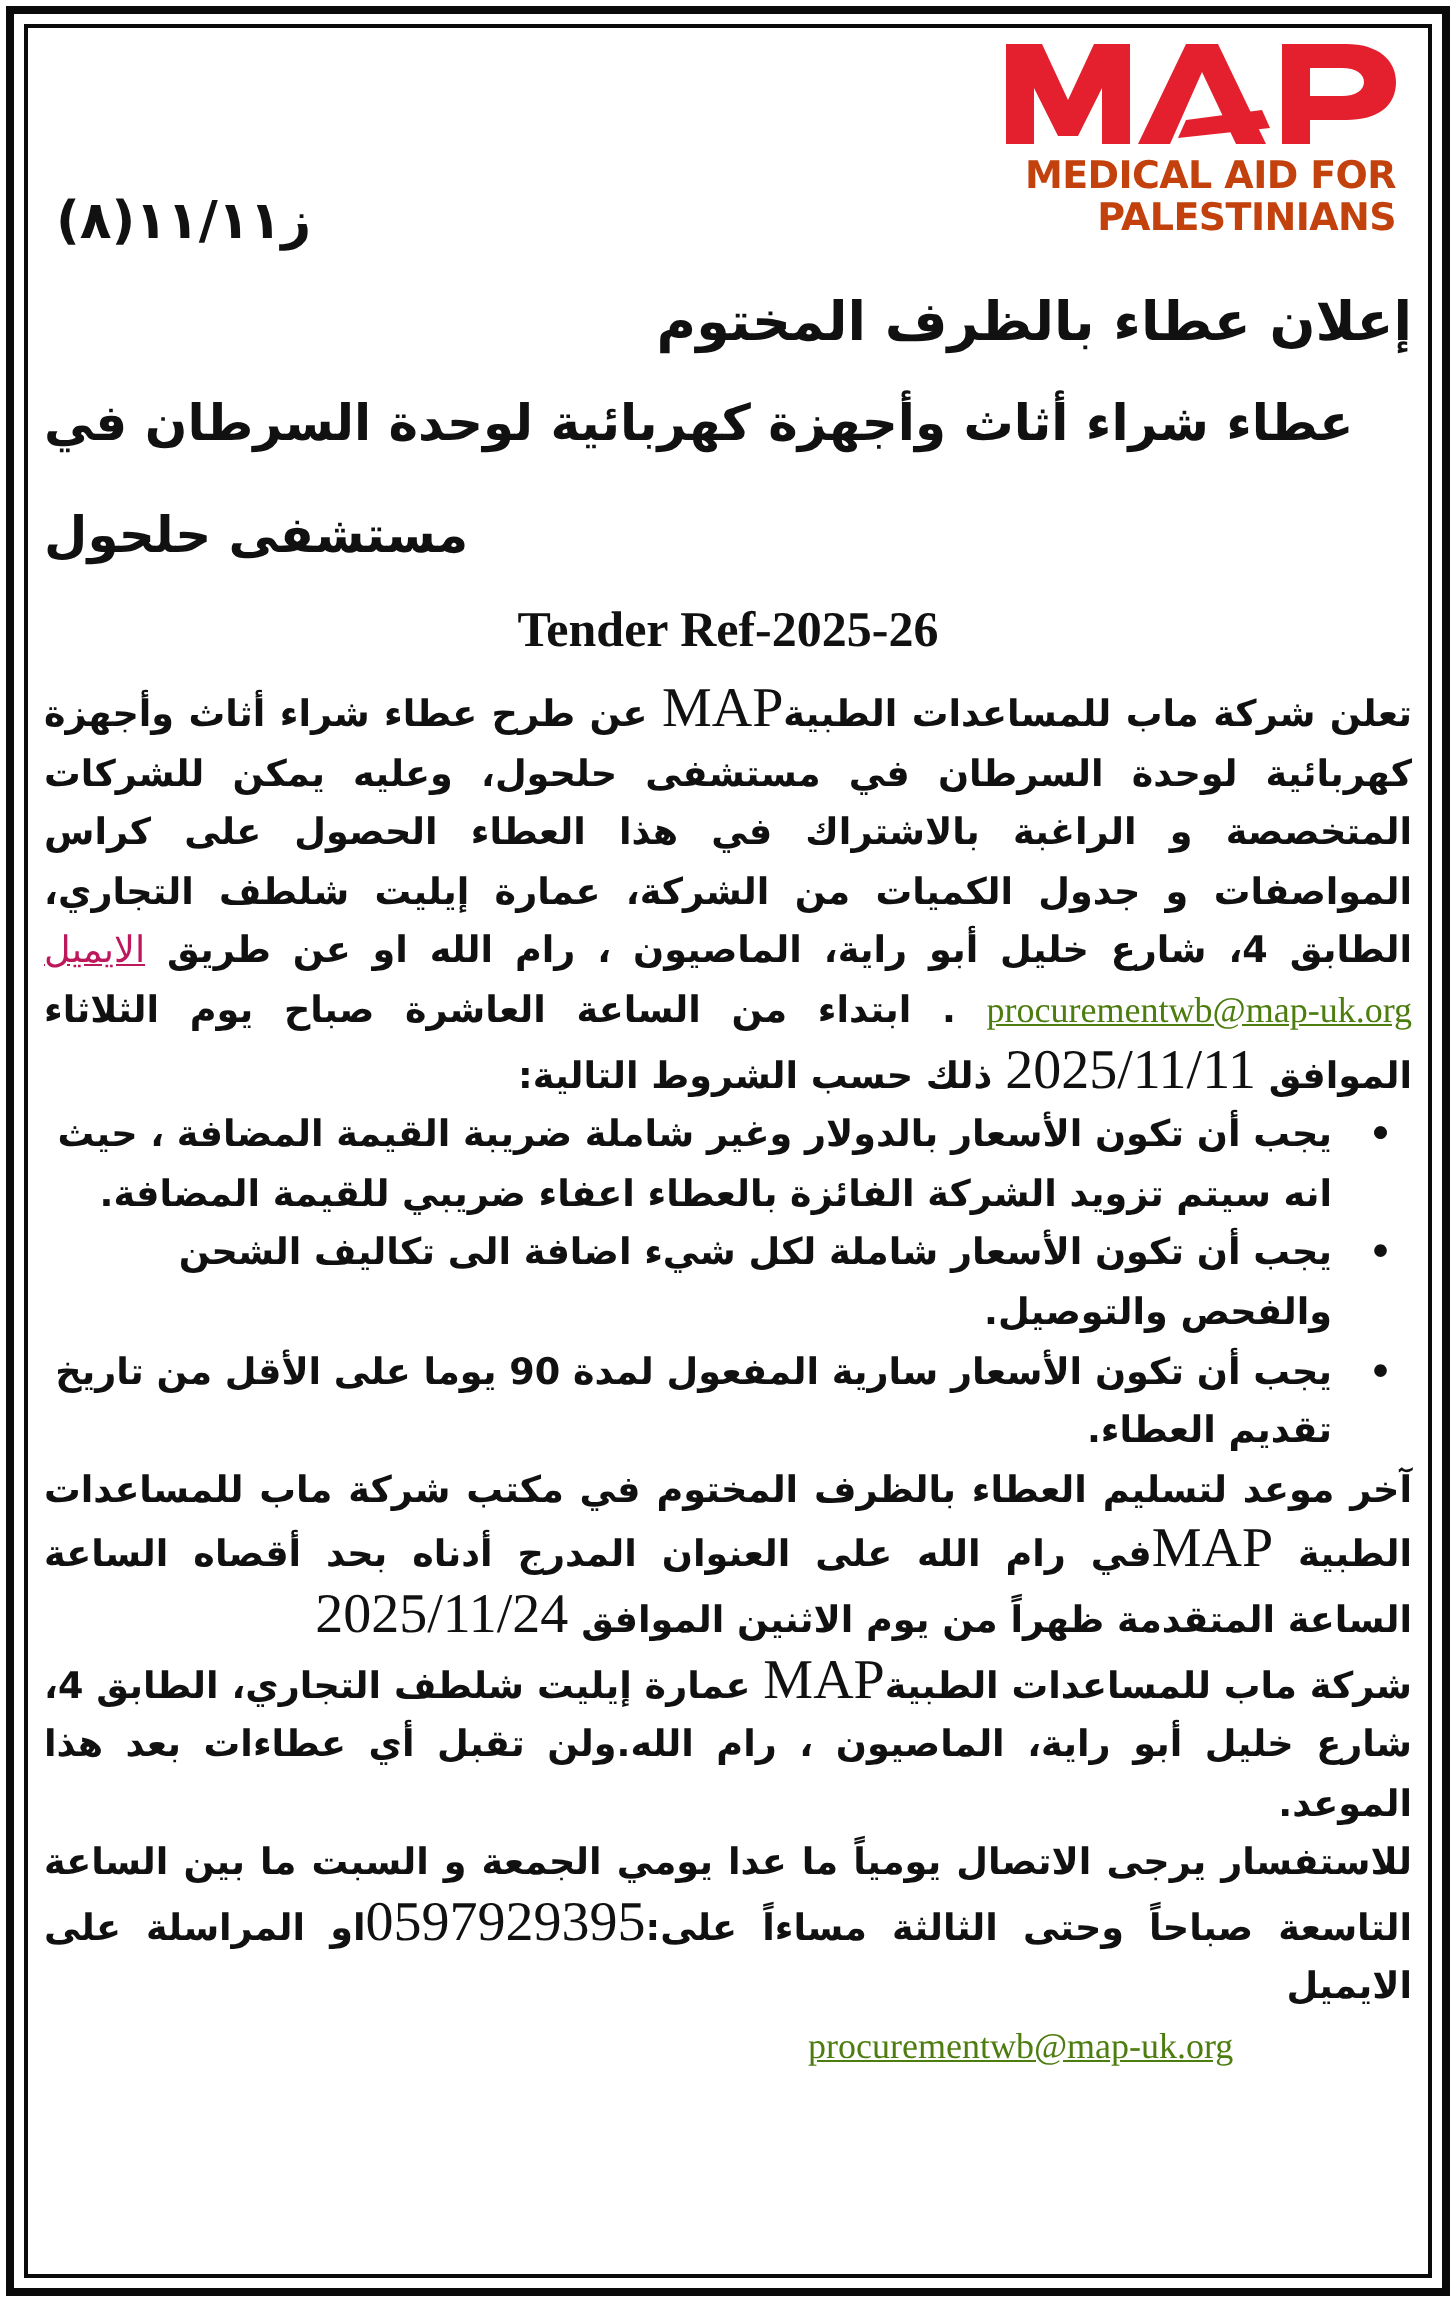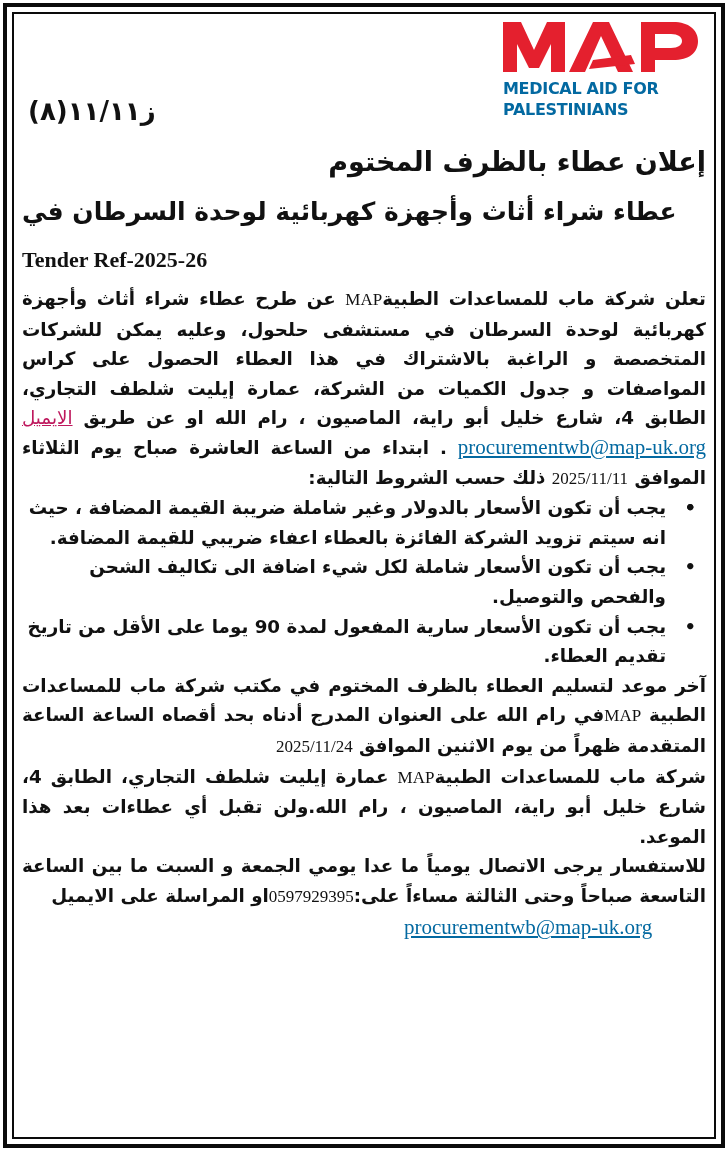--- a/index.html
+++ b/index.html
@@ -1,29 +1,29 @@
 <!DOCTYPE html>
 <html><head>
 <meta charset="utf-8">
 <style>
   html, body { margin:0; padding:0; background:#ffffff; }
   body { width:728px; height:1151px; position:relative; overflow:hidden; font-family:"DejaVu Sans", sans-serif; color:#111; }
   .frame-outer { position:absolute; left:3px; top:3px; right:3px; bottom:3px; border:4px solid #0a0a0a; box-sizing:border-box; }
   .frame-inner { position:absolute; left:12px; top:12px; right:12px; bottom:12px; border:2px solid #0a0a0a; box-sizing:border-box; }
   .logo { position:absolute; right:30px; top:22px; width:195px; text-align:left; }
   .logo-map { display:block; width:195px; height:50px; }
-  .logo-sub { font-family:"DejaVu Sans", sans-serif; font-weight:bold; color:#0369a1; font-size:16px; line-height:21px; letter-spacing:-0.3px; margin-top:6px; }
+  .logo-sub { font-family:"DejaVu Sans", sans-serif; font-weight:bold; color:#c2410c; font-size:19px; line-height:21px; letter-spacing:-0.3px; margin-top:6px;text-align:right; }
   .ref-code { position:absolute; left:28px; top:96px; font-size:26px; font-weight:bold; direction:rtl; }
   .content { position:absolute; left:22px; right:22px; top:140px; direction:rtl; text-align:right; }
   .title1 { text-align:right; font-size:27px; font-weight:bold; line-height:44px; margin:0; }
   .title2 { text-align:left; font-size:25px; font-weight:bold; line-height:56px; margin:0; }
-  .tender-ref { text-align:left; font-family:"Liberation Serif", serif; font-size:22px; font-weight:bold; line-height:40px; direction:ltr; margin:0 0 4px 0; }
+  .tender-ref { text-align:center; font-family:"Liberation Serif", serif; font-size:25px; font-weight:bold; line-height:40px; direction:ltr; margin:0 0 4px 0; }
   .body-text { font-size:18.3px; font-weight:bold; line-height:29.6px; text-align:justify; text-align-last:right; }
-  .latin { font-family:"Liberation Serif", serif; font-weight:normal; font-size:17px; }
-  .email-link { font-family:"Liberation Serif", serif; font-weight:normal; font-size:21px; color:#0369a1; text-decoration:underline; direction:ltr; unicode-bidi:embed; }
+  .latin { font-family:"Liberation Serif", serif; font-weight:normal; font-size:28px; }
+  .email-link { font-family:"Liberation Serif", serif; font-weight:normal; font-size:18px; color:#4d7c0f; text-decoration:underline; direction:ltr; unicode-bidi:embed; }
   .arabic-link { color:#be185d; text-decoration:underline; font-weight:normal; }
   ul.conditions { list-style:none; margin:0; padding:0; }
   ul.conditions li { position:relative; padding-right:40px; font-size:18.3px; font-weight:bold; line-height:29.6px; }
   ul.conditions li .bullet { position:absolute; right:10px; top:0; font-size:18px; }
   .final-email { text-align:left; margin-top:4px; padding-left:382px; direction:ltr; }
 </style>
 </head>
 <body>
 
 <div class="frame-outer"></div>
@@ -43,20 +43,21 @@
     <div>MEDICAL AID FOR</div>
     <div>PALESTINIANS</div>
   </div>
 </div>
 
 <div class="ref-code">ز١١/١١(٨)</div>
 
 <div class="content">
   <h1 class="title1">إعلان عطاء بالظرف المختوم</h1>
   <h2 class="title2">عطاء شراء أثاث وأجهزة كهربائية لوحدة السرطان في</h2>
+  <h2 class="title2">مستشفى حلحول</h2>
   <div class="tender-ref">Tender Ref-2025-26</div>
 
   <div class="body-text">
     <span>تعلن شركة ماب للمساعدات الطبية</span><span class="latin">MAP</span><span> عن طرح عطاء شراء أثاث وأجهزة كهربائية لوحدة السرطان في مستشفى حلحول، وعليه يمكن للشركات المتخصصة و الراغبة بالاشتراك في هذا العطاء الحصول على كراس المواصفات و جدول الكميات من الشركة، عمارة إيليت شلطف التجاري، الطابق 4، شارع خليل أبو راية، الماصيون ، رام الله او عن طريق</span>
     <span class="arabic-link">الايميل</span>
     <span class="email-link">procurementwb@map-uk.org</span>
     <span>. ابتداء من الساعة العاشرة صباح يوم الثلاثاء الموافق</span>
     <span class="latin">2025/11/11</span>
     <span>ذلك حسب الشروط التالية:</span>
   </div>

